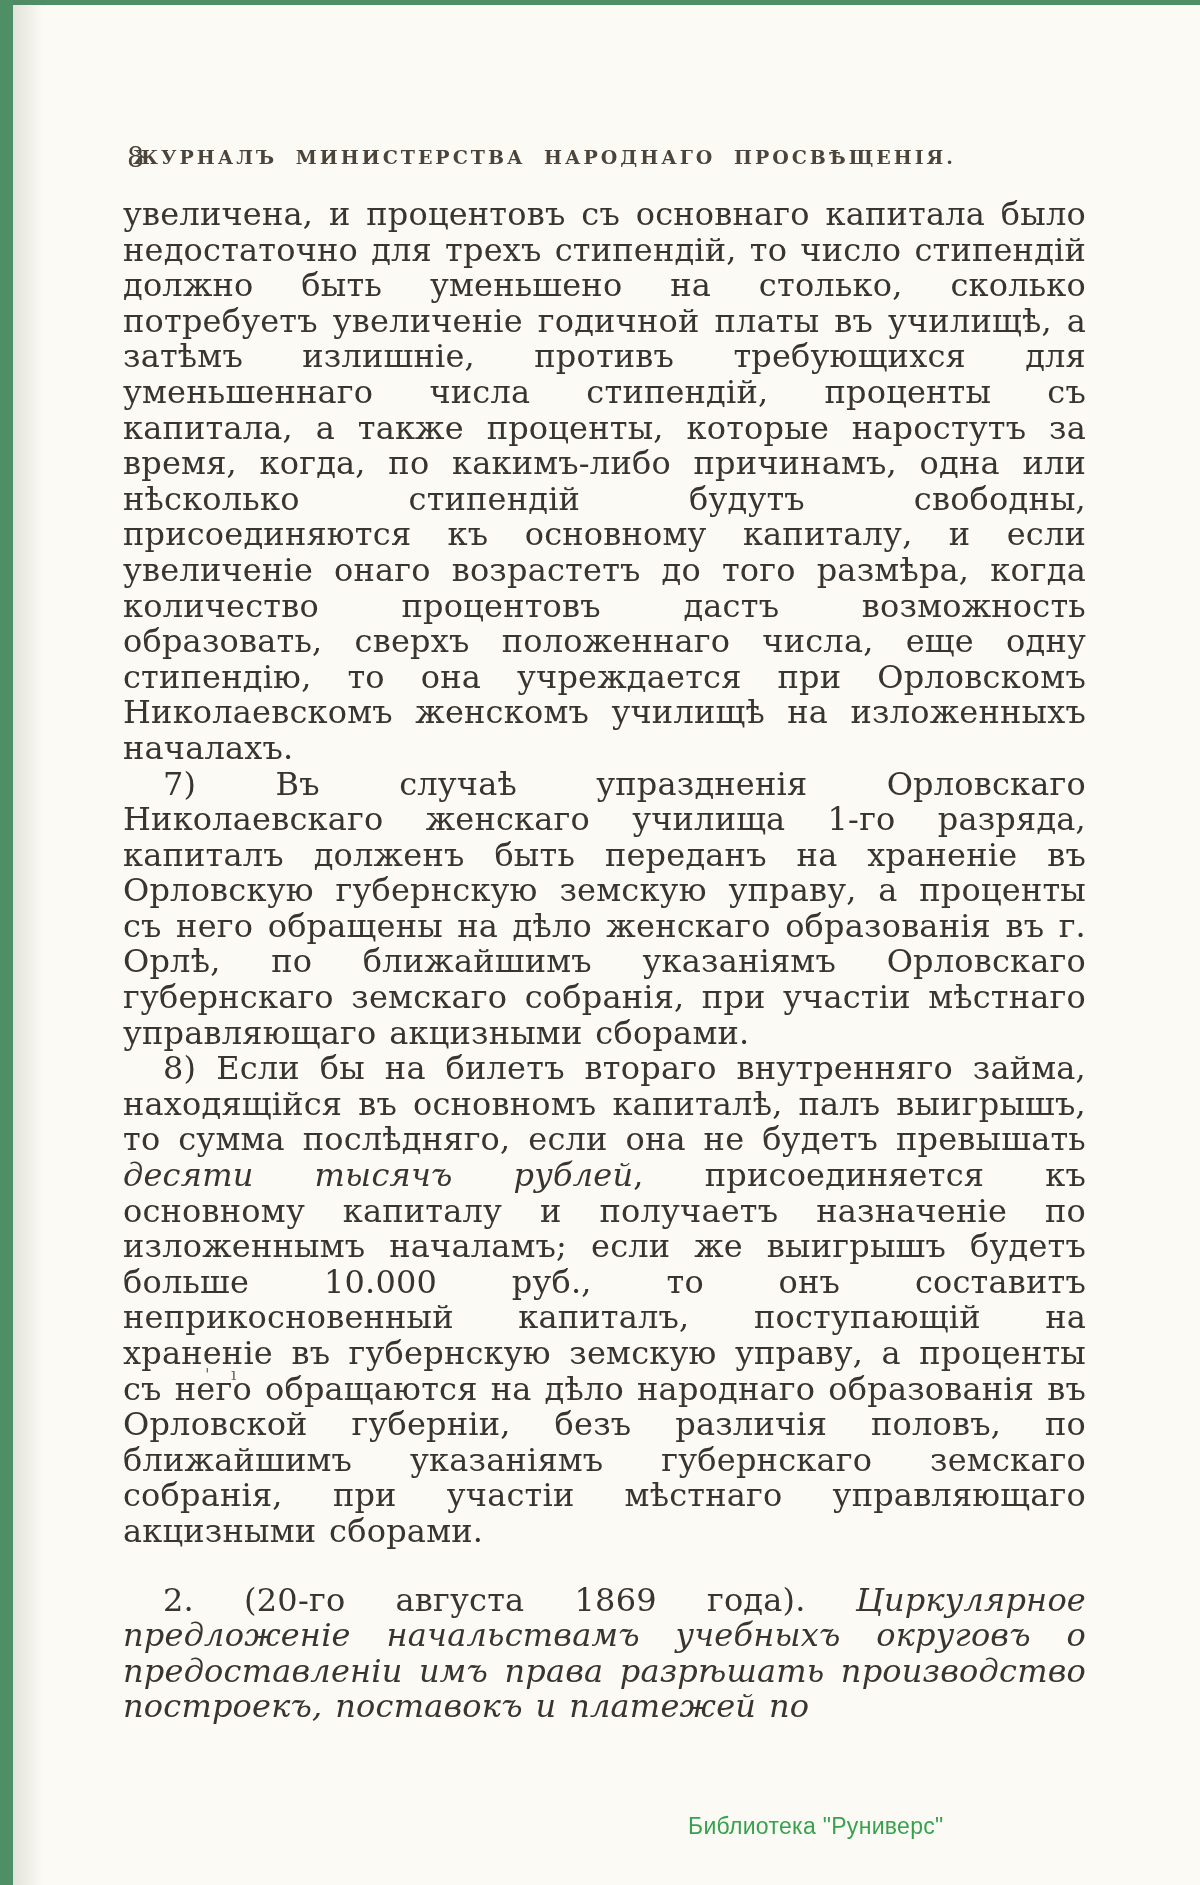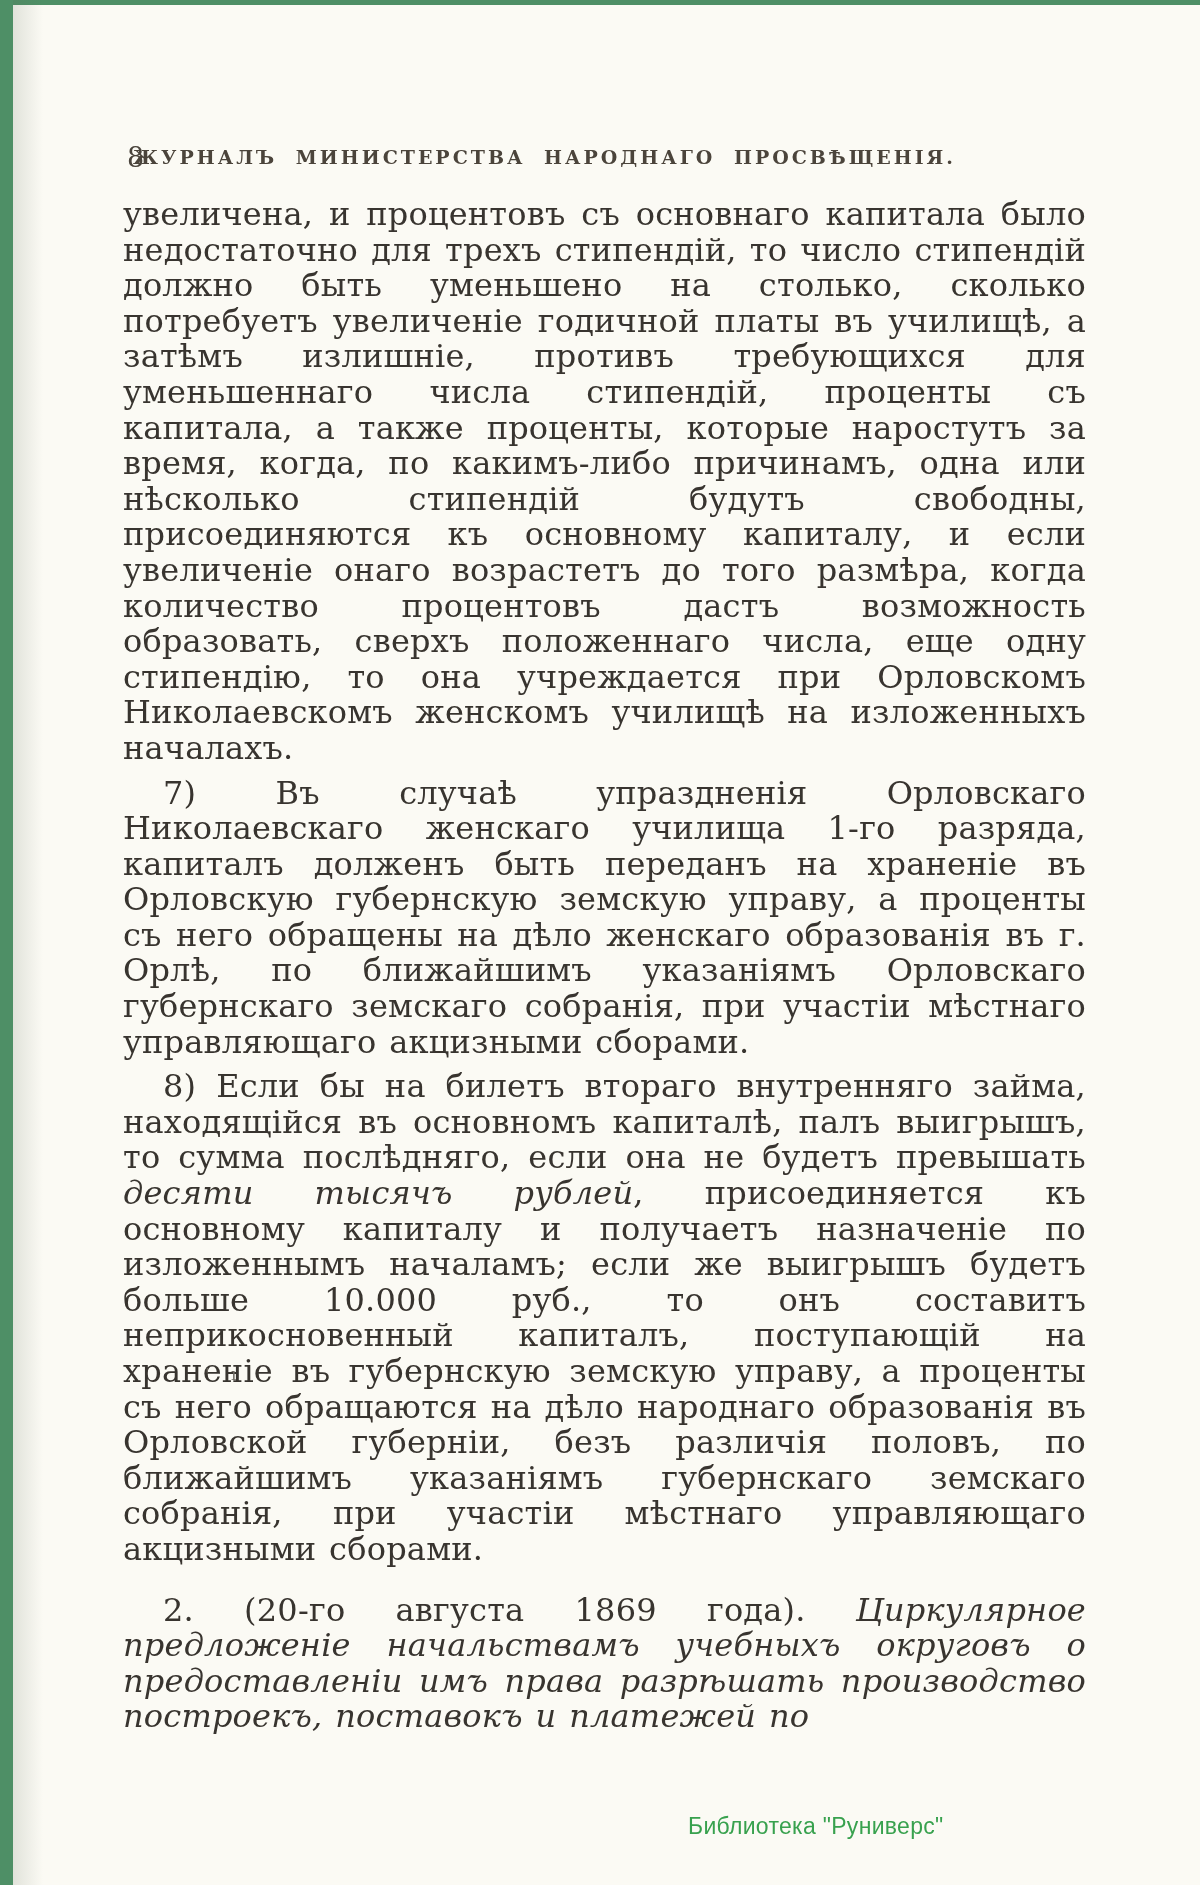--- a/index.html
+++ b/index.html
@@ -27,22 +27,22 @@
   .running-title{
     display:block;text-align:center;margin-right:120px;
     font-size:19px;font-weight:bold;letter-spacing:3px;word-spacing:9px;
     color:#4b443b;padding-top:4px;
   }
   .body-text{
     position:absolute;left:123px;top:197px;width:963px;
     font-size:32px;line-height:35.6px;word-spacing:2.5px;letter-spacing:.2px;
   }
   .body-text p{margin:0;text-align:justify;}
-  .body-text p.indent{text-indent:40px;margin-top:9px;}
-  .body-text p.spaced{margin-top:25px;}
+  .body-text p.indent{text-indent:40px;}
+  .body-text p.spaced{margin-top:33px;}
   .it{font-style:italic;}
   .artifact{position:absolute;left:205px;top:1364px;font-size:17px;color:#6e6a62;letter-spacing:8px;}
   .watermark{
     position:absolute;left:688px;top:1813px;
     font-family:"Liberation Sans", sans-serif;
     font-size:23px;font-weight:500;color:var(--watermark-green);
     letter-spacing:.3px;
   }
 </style>
 </head>

